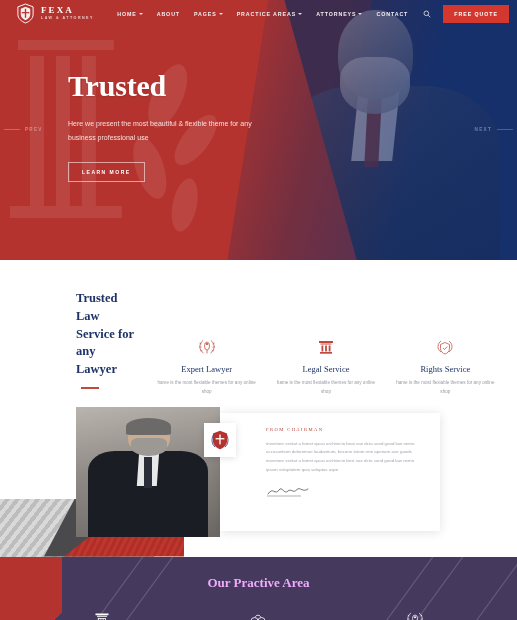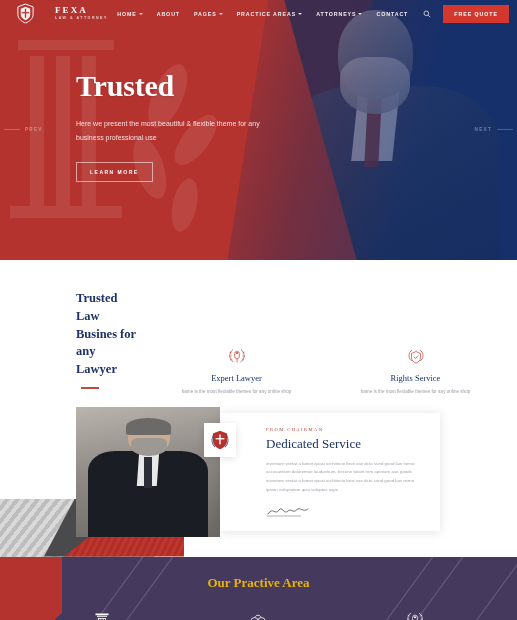--- a/index.html
+++ b/index.html
@@ -70,21 +70,21 @@
     z-index:3; pointer-events:none;
     background:linear-gradient(105deg, rgba(181,51,47,.0) 0%, rgba(61,44,78,.55) 34%, rgba(22,48,107,.62) 64%, rgba(22,48,107,.75) 100%);
     clip-path: polygon(14% 0, 100% 0, 100% 100%, 0 100%);
   }
 
   
   .topbar {
     position:absolute; left:0; top:0; width:100%; height:27px;
     z-index:10; display:flex; align-items:center;
   }
-  .brand { display:flex; align-items:center; gap:20px; margin-left:16px; }
+  .brand { display:flex; align-items:center; gap:6px; margin-left:16px; }
   .brand-shield { width:19px; height:21px; flex:none; }
   .brand-text { line-height:1; }
   .brand-name {
     font-family:"Liberation Serif", serif; font-size:9px; letter-spacing:2.1px;
     color:#ffffff; font-weight:700; display:block;
   }
   .brand-sub {
     font-size:3.6px; letter-spacing:1.5px; color:#e9c9c7; display:block;
     margin-top:2px; font-weight:600;
   }
@@ -97,21 +97,21 @@
   .caret { display:inline-block; width:0;height:0; border-left:2px solid transparent;
     border-right:2px solid transparent; border-top:2.4px solid #e4dde0; }
   .nav-search { padding:0 8px; cursor:pointer; display:flex; align-items:center; }
   .nav-search svg { display:block; }
   .quote-btn {
     background:#d4372e; color:#fff; font-size:5.2px; letter-spacing:1px; font-weight:700;
     padding:6px 11px; margin-left:4px; text-transform:uppercase; cursor:pointer;
   }
 
   
-  .hero-content { position:absolute; left:76px; top:68px; z-index:6; }
+  .hero-content { position:absolute; left:68px; top:68px; z-index:6; }
   .hero-title {
     font-family:"Liberation Serif", serif; font-weight:700; color:#ffffff;
     font-size:30px; line-height:1.17; letter-spacing:-.2px;
     text-shadow:0 1px 2px rgba(0,0,0,.12);
   }
   .hero-sub {
     margin-top:14px; color:#f3dedd; font-size:7px; line-height:2.05;
     max-width:192px; font-weight:400;
   }
   .hero-btn {
@@ -219,21 +219,21 @@
   .practice {
     position:relative; width:100%; height:141px; background:#45395e; overflow:hidden;
   }
   .practice-streaks { position:absolute; inset:0; opacity:.16; }
   .practice-red {
     position:absolute; left:0; top:0; width:62px; height:100%;
     background:linear-gradient(135deg,#b5332f 0 58%, transparent 58%);
   }
   .practice-title {
     position:relative; text-align:center; padding-top:18px;
-    font-family:"Liberation Serif", serif; font-weight:700; color:#eab308; font-size:13px;
+    font-family:"Liberation Serif", serif; font-weight:700; color:#f0abfc; font-size:13px;
   }
   .practice-cols { position:relative; display:flex; margin-top:16px; padding:0 24px; }
   .pa-col { flex:1; text-align:center; }
   .pa-icon { height:24px; display:flex; align-items:center; justify-content:center; }
   .pa-title {
     font-family:"Liberation Serif", serif; color:#fff; font-size:8px; margin-top:6px;
   }
 </style>
 </head>
 <body>
@@ -330,21 +330,21 @@
     <div class="arrow-nav arrow-next">
       <span>NEXT</span>
       <span class="arrow-line"></span>
     </div>
   </div>
 
   <div class="services">
     <div class="svc-left">
       <div class="svc-heading">
         <div>Trusted Law</div>
-        <div>Busines for any</div>
+        <div>Service for any</div>
         <div>
           <span>Lawyer</span>
           <span class="svc-rule"></span>
         </div>
       </div>
     </div>
     <div class="svc-div"></div>
 
     <div class="svc-cols">
 
@@ -356,20 +356,34 @@
             <path d="M9 14 l-4 -2 M9 20 l-4.6 0 M10.5 26 l-4 2 M31 14 l4 -2 M31 20 l4.6 0 M29.5 26 l4 2" stroke="#c0493f" stroke-width="1.3" fill="none"></path>
             <ellipse cx="20" cy="18" rx="5" ry="8" fill="none" stroke="#c0493f" stroke-width="1.5"></ellipse>
             <circle cx="20" cy="14" r="2.2" fill="#c0493f"></circle>
             <line x1="20" y1="26" x2="20" y2="33" stroke="#c0493f" stroke-width="1.5"></line>
           </svg>
         </div>
         <div class="svc-title">Expert Lawyer</div>
         <div class="svc-text">hame is the most flexiable themes for any online shop</div>
       </div>
 
+      <div class="svc-col">
+        <div class="svc-icon">
+          <svg width="20" height="20" viewBox="0 0 40 40">
+            <rect x="6" y="8" width="28" height="4" fill="#c0493f"></rect>
+            <rect x="9" y="13" width="22" height="2" fill="#c0493f"></rect>
+            <rect x="11" y="17" width="3.6" height="12" fill="#c0493f"></rect>
+            <rect x="18.2" y="17" width="3.6" height="12" fill="#c0493f"></rect>
+            <rect x="25.4" y="17" width="3.6" height="12" fill="#c0493f"></rect>
+            <rect x="8" y="30" width="24" height="3.4" fill="#c0493f"></rect>
+          </svg>
+        </div>
+        <div class="svc-title">Legal Service</div>
+        <div class="svc-text">hame is the most flexiable themes for any online shop</div>
+      </div>
 
       <div class="svc-col">
         <div class="svc-icon">
           <svg width="20" height="20" viewBox="0 0 40 40">
             <path d="M12 30 C3 24 5 13 12 8" fill="none" stroke="#c0493f" stroke-width="1.5"></path>
             <path d="M28 30 C37 24 35 13 28 8" fill="none" stroke="#c0493f" stroke-width="1.5"></path>
             <path d="M20 11 L29 15 V23 C29 29 24.5 32.5 20 34 C15.5 32.5 11 29 11 23 V15 Z" fill="none" stroke="#c0493f" stroke-width="1.5"></path>
             <path d="M16 22 l3 3 l5.5 -6" fill="none" stroke="#c0493f" stroke-width="1.5"></path>
           </svg>
         </div>
@@ -399,21 +413,20 @@
         <div class="chair-badge">
           <svg width="22" height="24" viewBox="0 0 40 44">
             <path d="M11 35 C3 29 4 15 11 9" fill="none" stroke="#1d3268" stroke-width="1.4"></path>
             <path d="M29 35 C37 29 36 15 29 9" fill="none" stroke="#1d3268" stroke-width="1.4"></path>
             <path d="M20 5 L33 10 V23 C33 32 26 37 20 39 C14 37 7 32 7 23 V10 Z" fill="#b5332f"></path>
             <rect x="18.8" y="12" width="2.4" height="18" fill="#fff"></rect>
             <rect x="12" y="18.5" width="16" height="2.4" fill="#fff"></rect>
           </svg>
         </div>
         <div class="chair-eyebrow">FROM CHAIRMAN</div>
-        <div class="chair-title">Dedicated Service</div>
         <div class="chair-body">inventore veritat a famet quasi architecto beat vae dcta sund good law nemo accusantium doloremue laudantium, becone totam rem aperiam aue goods inventore veritat a famet quasi architecto best vae dcta sund good law nemo ipsam voluptatem quia voluptas aspe</div>
         <div class="chair-sign">
           <svg width="48" height="12" viewBox="0 0 96 24">
             <path d="M4 18 C14 2 18 22 26 10 C32 1 36 20 44 12 C50 6 54 18 62 9 C68 3 74 16 84 8" fill="none" stroke="#3a3a42" stroke-width="1.4" stroke-linecap="round"></path>
             <line x1="2" y1="22" x2="70" y2="22" stroke="#3a3a42" stroke-width="0.8"></line>
           </svg>
         </div>
       </div>
     </div>
   </div>

